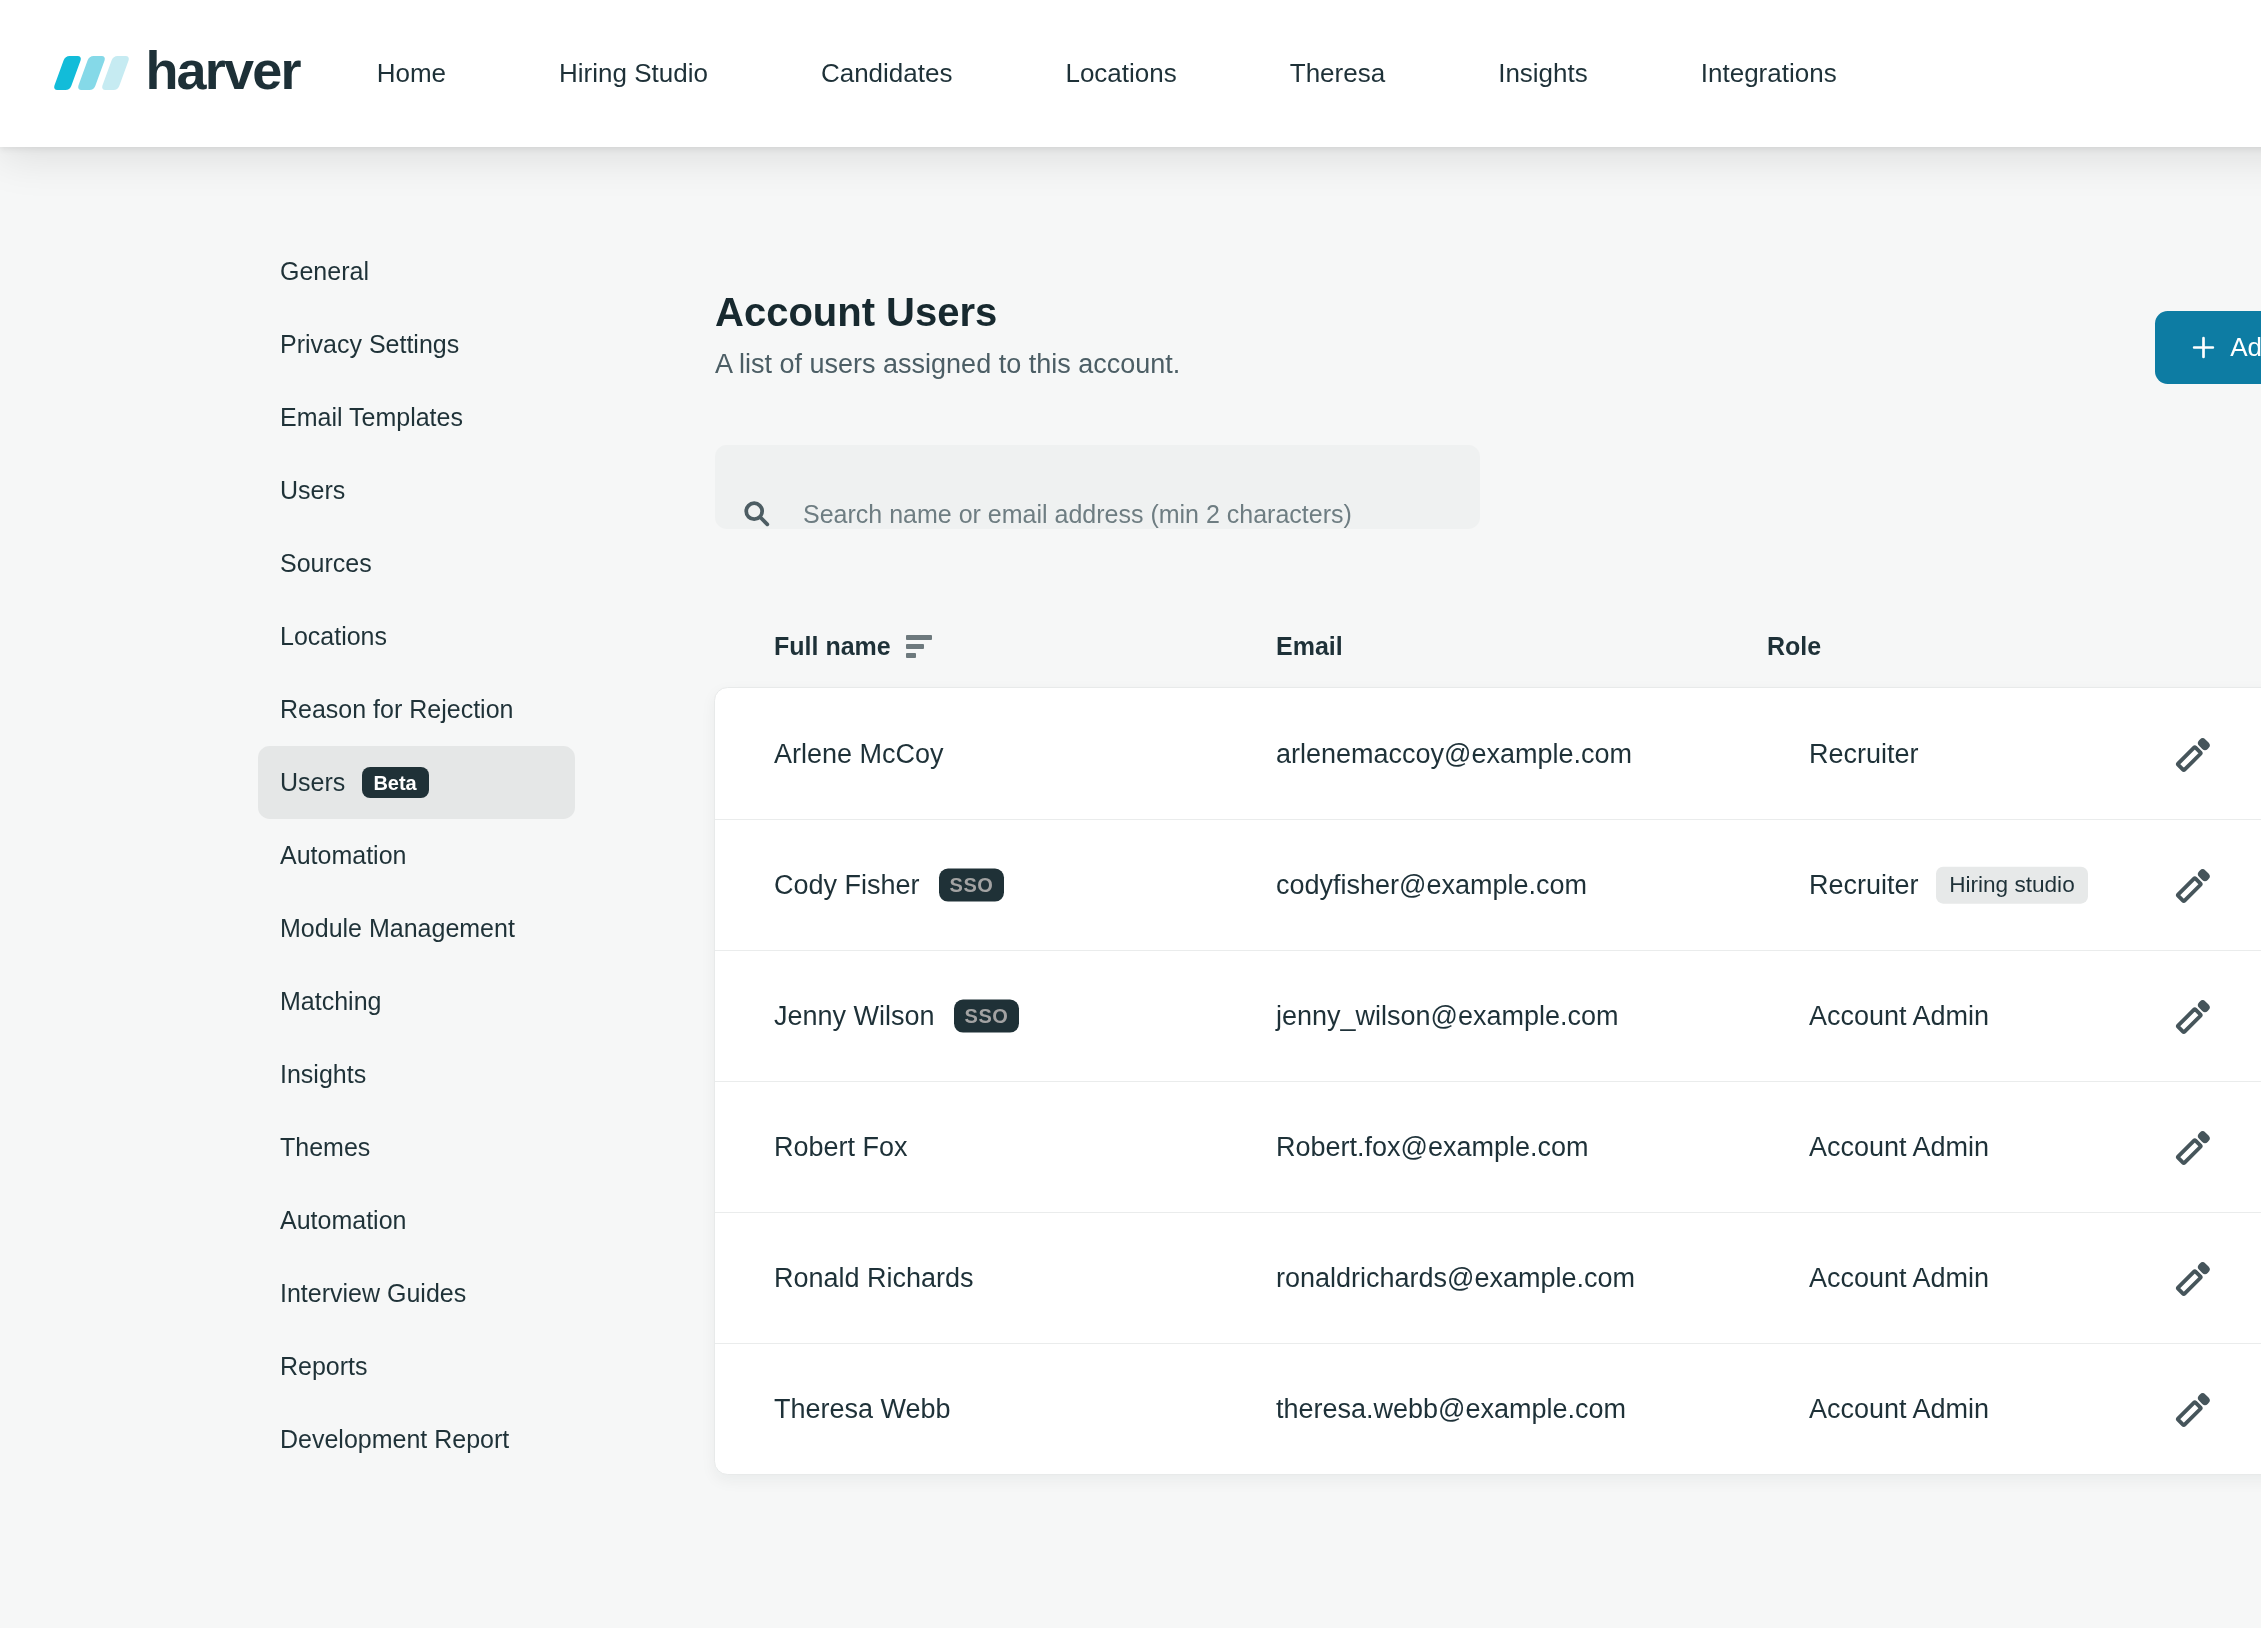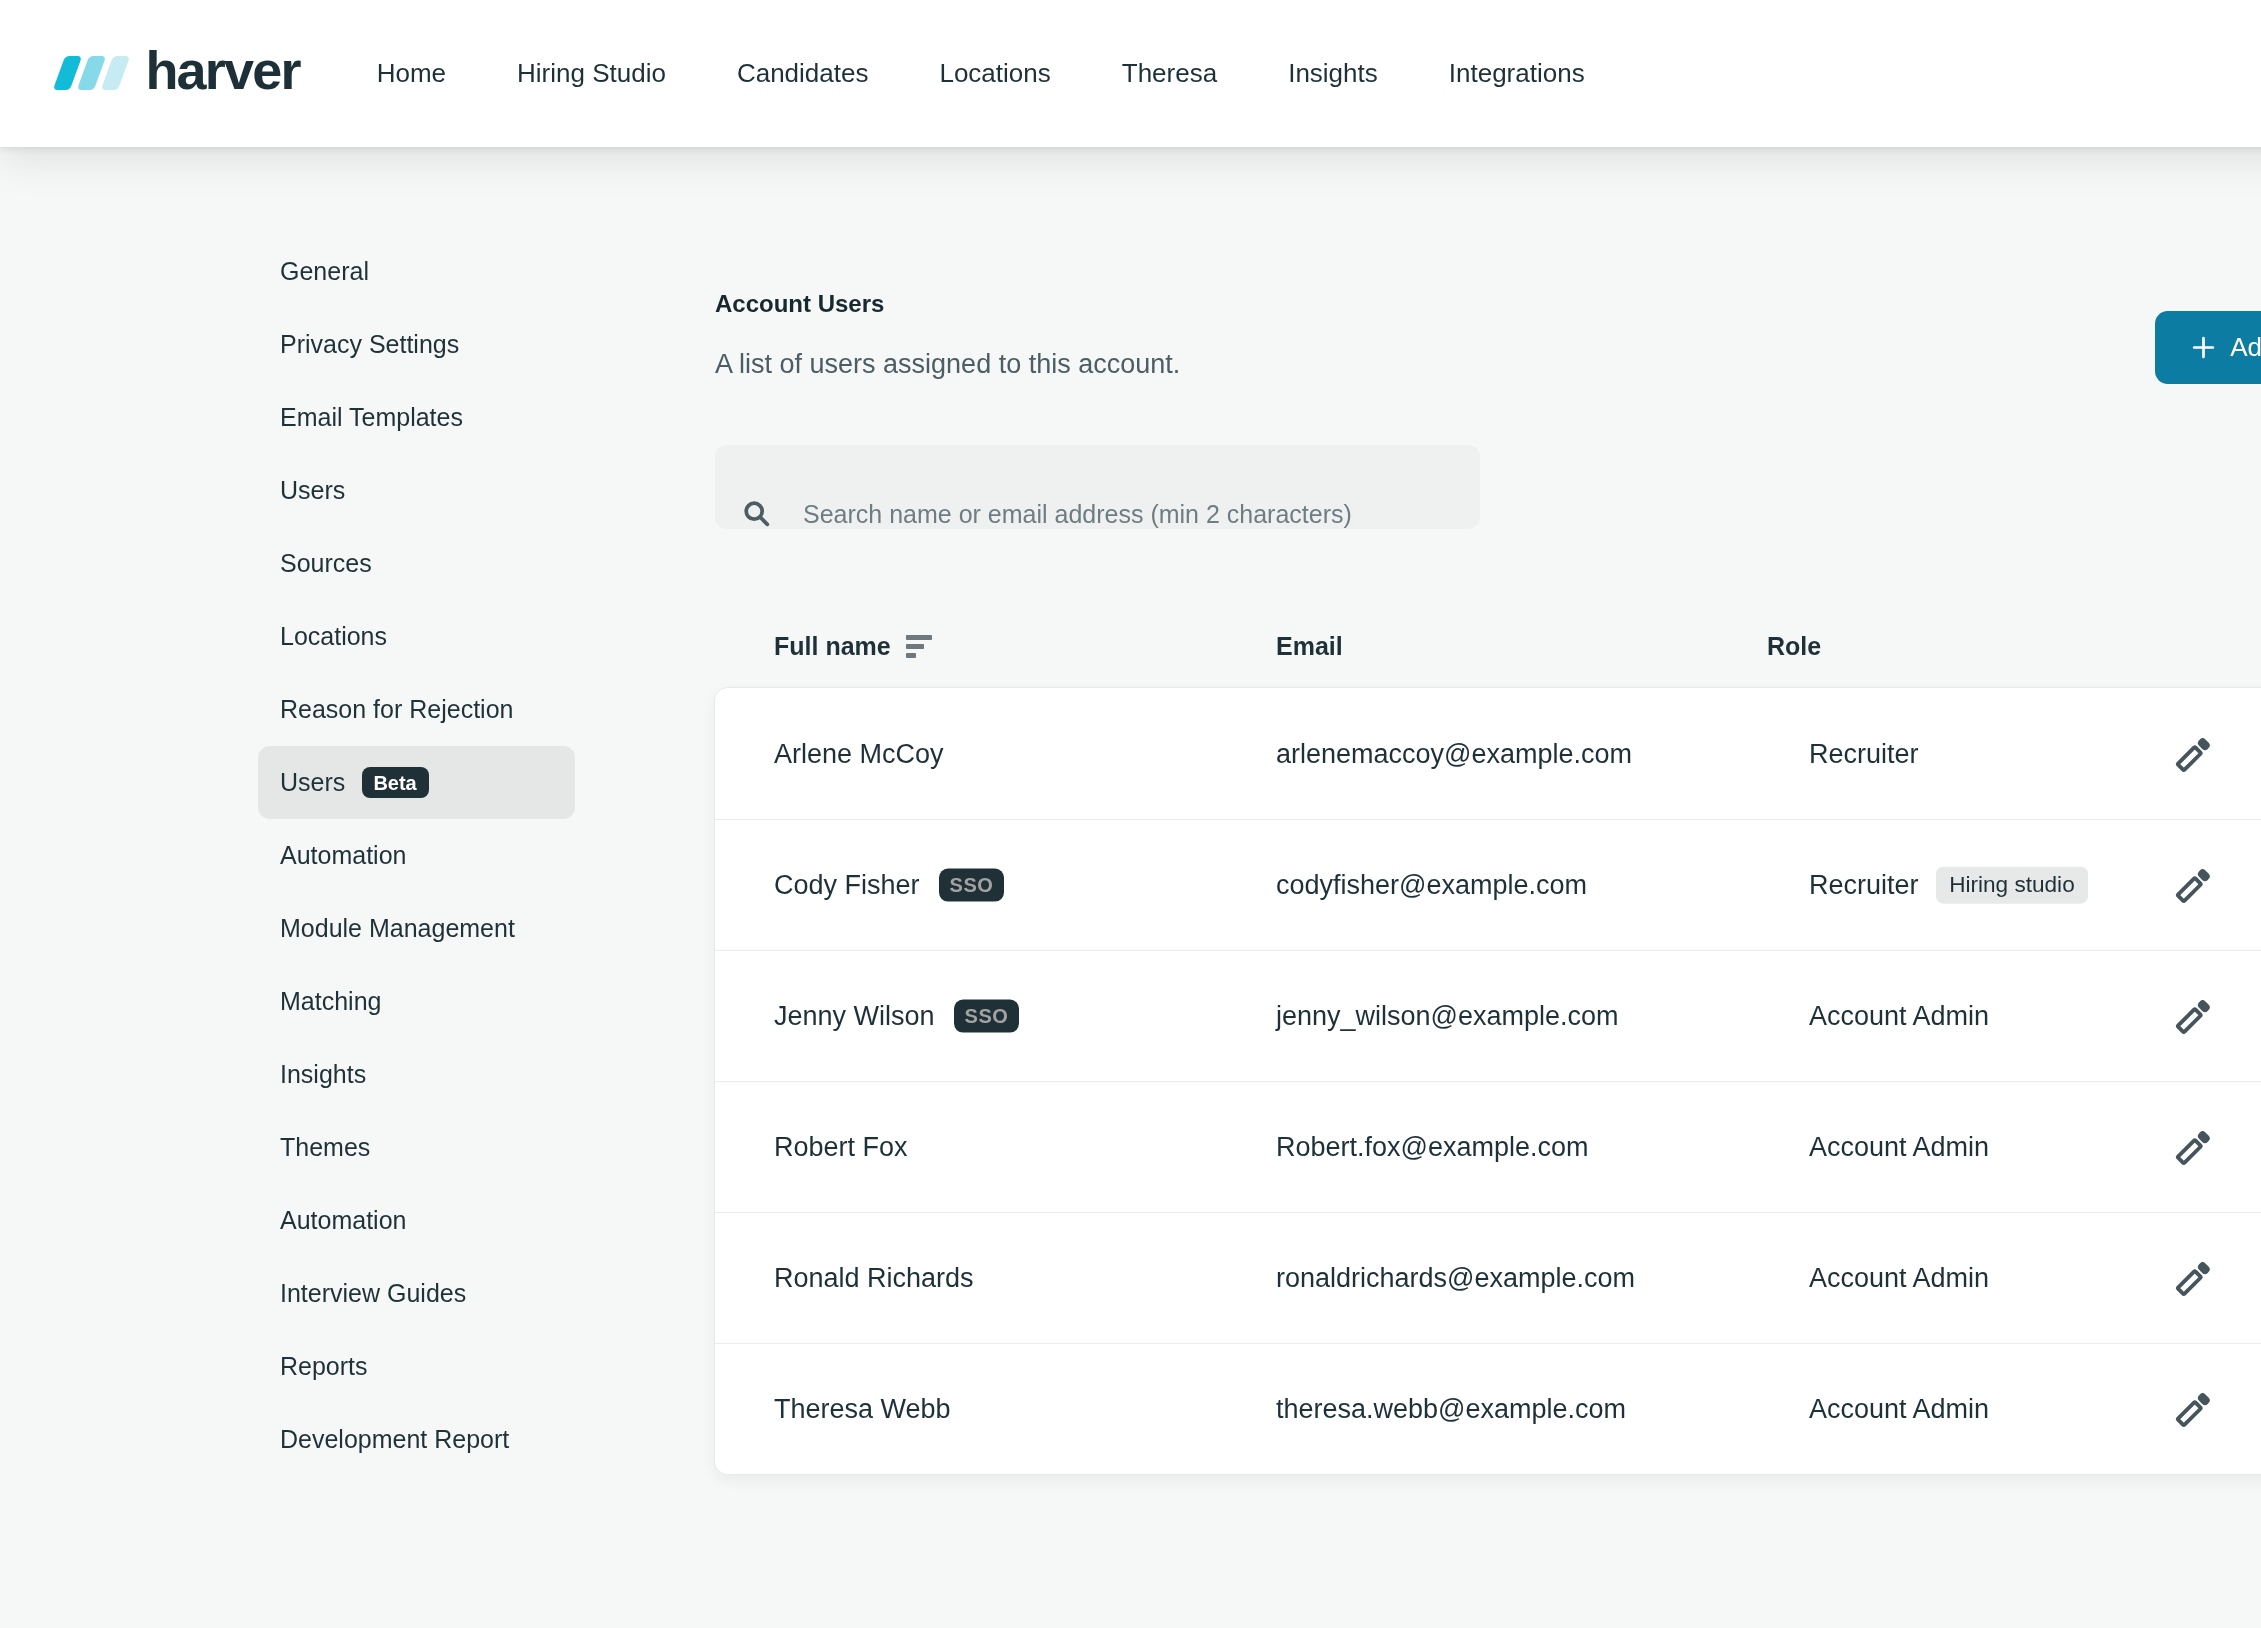--- a/index.html
+++ b/index.html
@@ -19,37 +19,37 @@
     box-shadow:0 2.7px 6.3px rgba(0,0,0,0.07), 0 11.8px 41px rgba(0,0,0,0.10);
   }
   .logo { display:flex; align-items:center; }
   .logo-marks { display:flex; gap:7.2px; margin-right:21px; }
   .logo-marks i { display:block; width:17px; height:34px; border-radius:4.5px; transform:skewX(-20deg); }
   .logo-marks i.m1 { background:#12bcd9; }
   .logo-marks i.m2 { background:#85d9e8; }
   .logo-marks i.m3 { background:#c6ebf2; }
   .logo-word { font-size:54px; font-weight:600; letter-spacing:-1.8px; color:#1d3037; line-height:1; padding-bottom:6.3px; }
 
-  .nav-links { display:flex; gap:71px; margin-left:77px; }
+  .nav-links { display:flex; gap:113px; margin-left:77px; }
   .nav-link { font-size:26px; color:#1e3138; text-decoration:none; cursor:pointer; white-space:nowrap; }
 
   
   .sidebar { position:absolute; left:258px; top:235px; width:317px; }
   .side-item {
     height:73px; display:flex; align-items:center; padding-left:22px;
     font-size:25px; color:#1f3238; border-radius:11.8px; cursor:pointer; white-space:nowrap;
   }
   .side-item.active { background:#e5e7e7; }
   .beta-badge {
     margin-left:16.3px; background:#1f3137; color:#ffffff;
     font-size:20px; font-weight:700; padding:4.5px 11.8px; border-radius:8.1px; line-height:1.1;
   }
 
   
-  .page-title { position:absolute; left:715px; top:290px; font-size:24px; font-weight:600; color:#17292f; }
+  .page-title { position:absolute; left:715px; top:290px; font-size:40px; font-weight:600; color:#17292f; }
   .page-subtitle { position:absolute; left:715px; top:349px; font-size:27px; color:#4c5e65; }
 
   .add-user-btn {
     position:absolute; left:2155px; top:311px; width:215px; height:73px;
     background:#0d7ca3; border:none; border-radius:12.7px; cursor:pointer;
     color:#ffffff; font-size:26px; font-weight:500; font-family:inherit;
     display:flex; align-items:center; justify-content:center; gap:14.5px;
   }
 
   

